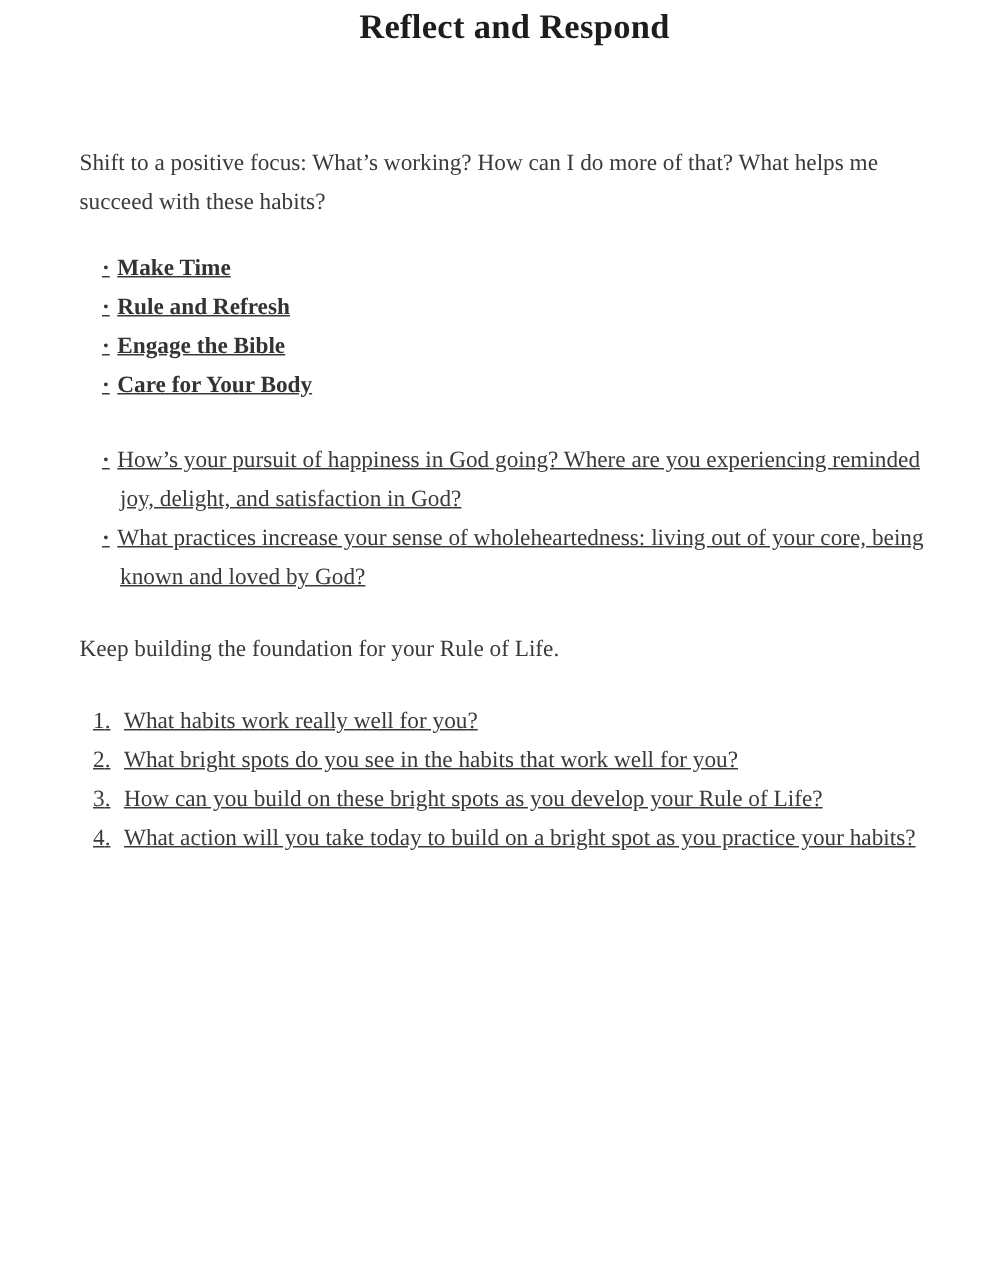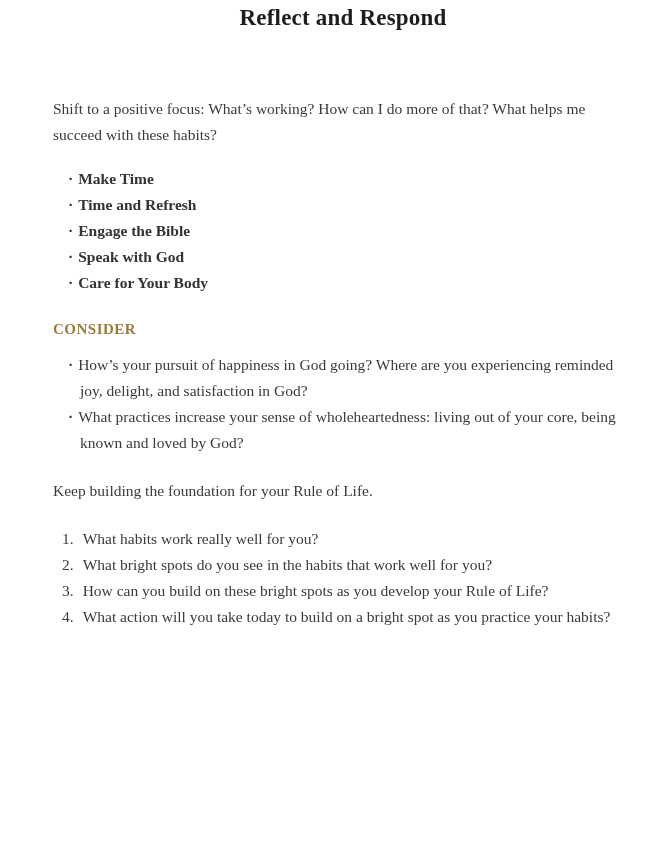--- a/index.html
+++ b/index.html
@@ -43,20 +43,21 @@
   p.para {
     margin: 0 0 18px 0;
   }
   p.para-discuss {
     margin: 0 0 22px 0;
   }
   ul.plain-list, ol.numbered-list {
     list-style: none;
     margin: 0;
     padding: 0;
+    text-decoration: underline;
   }
   ul.habits-list {
     margin: 0 0 24px 0;
   }
   ul.questions-list {
     margin: 0 0 22px 0;
   }
   ul.plain-list > li {
     padding-left: 27px;
     text-indent: -12px;
@@ -88,29 +89,27 @@
 <body>
 
 <main class="page">
 
   <h1 class="page-title">Reflect and Respond</h1>
 
   <section>
     <p class="para">Shift to a positive focus: What’s working? How can I do more of that? What helps me succeed with these habits?</p>
     <ul class="plain-list habits-list">
       <li>Make Time</li>
-      <li>Time and Refresh</li>
+      <li>Rule and Refresh</li>
       <li>Engage the Bible</li>
-      <li>Speak with God</li>
       <li>Care for Your Body</li>
     </ul>
   </section>
 
   <section>
-    <h2 class="section-heading">CONSIDER</h2>
     <ul class="plain-list questions-list">
       <li>How’s your pursuit of happiness in God going? Where are you experiencing reminded joy, delight, and satisfaction in God?</li>
       <li>What practices increase your sense of wholeheartedness: living out of your core, being known and loved by God?</li>
     </ul>
   </section>
 
   <section>
     <p class="para para-discuss">Keep building the foundation for your Rule of Life.</p>
     <ol class="numbered-list">
       <li>What habits work really well for you?</li>

